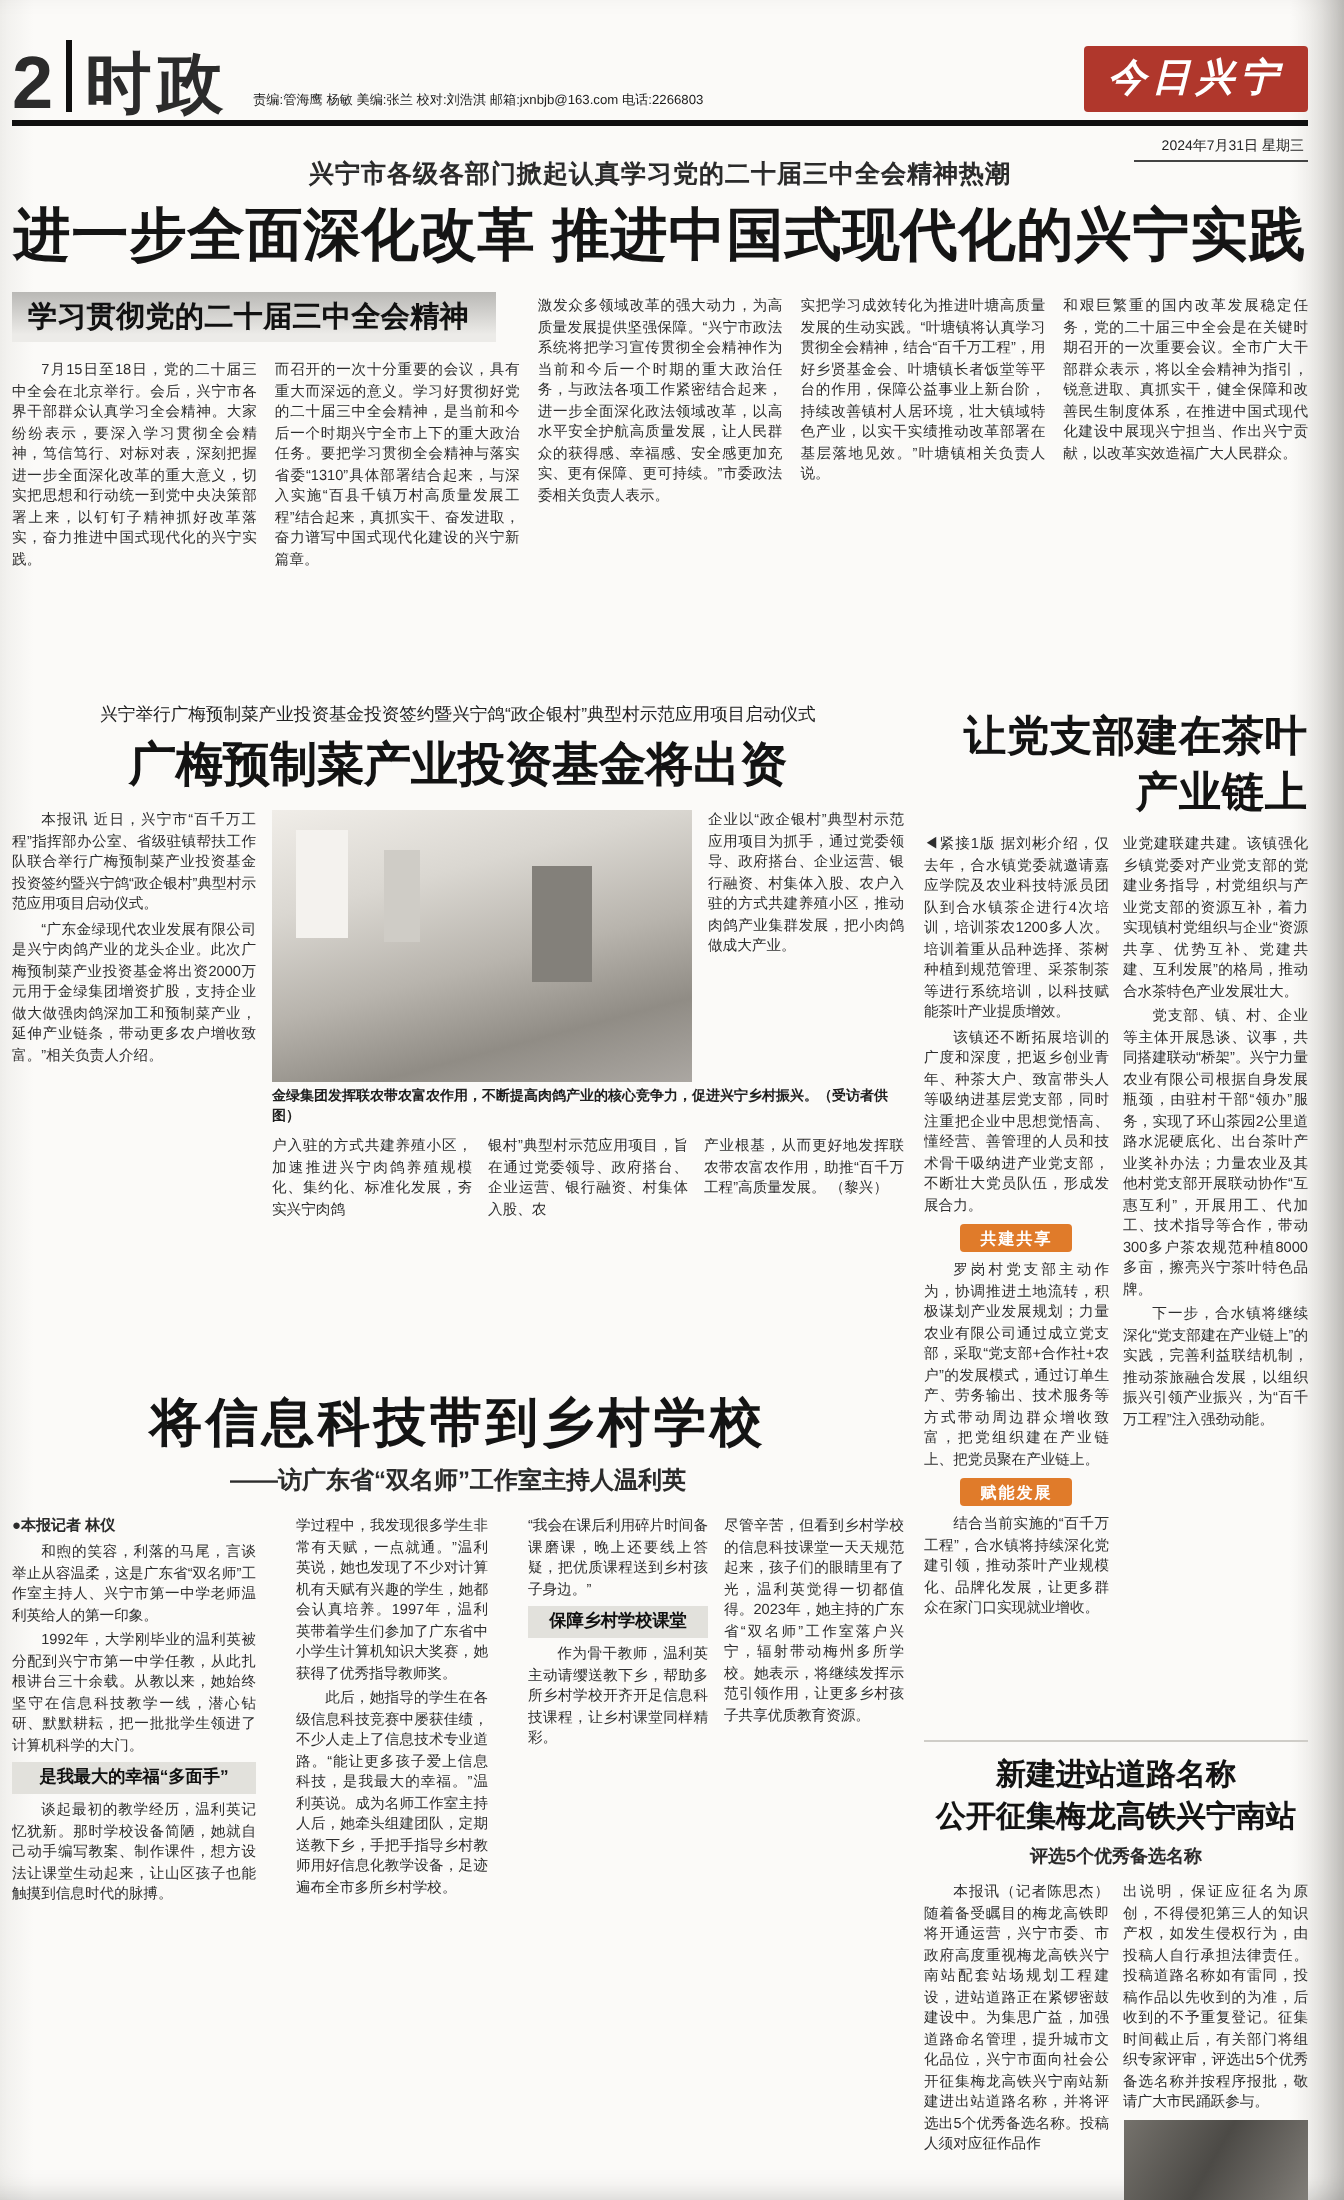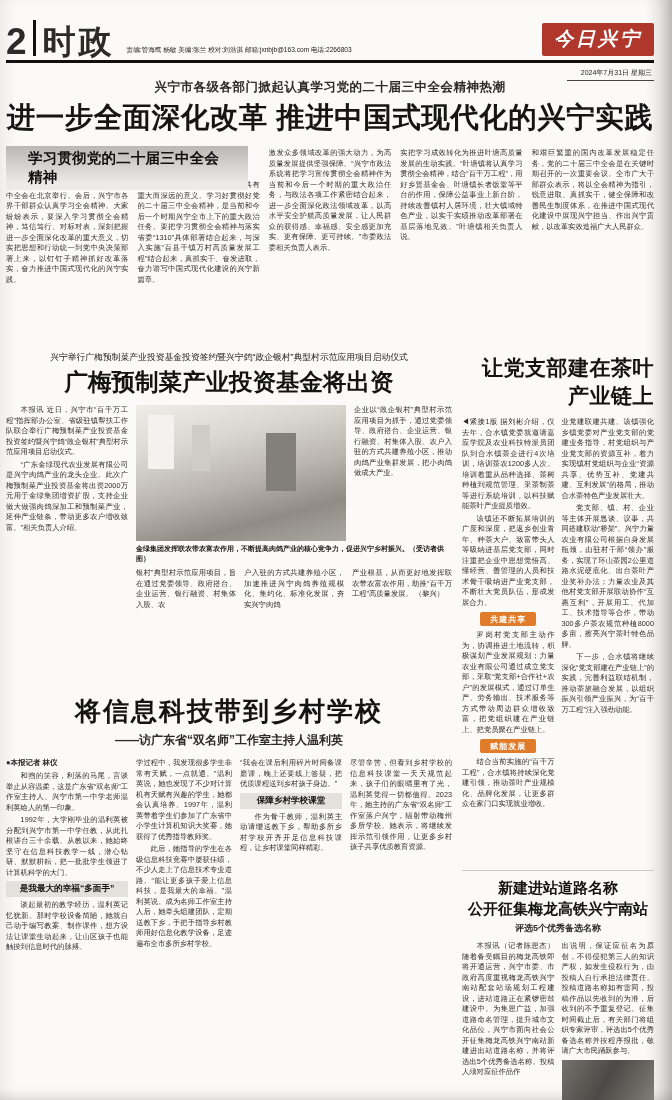--- a/index.html
+++ b/index.html
@@ -26,21 +26,21 @@
   p.b{font-size:7.3px;line-height:1.44;text-align:justify;text-indent:2em;margin:0 0 2px;color:#2e2e2e}
   p.b.noind{text-indent:0}
   
   .top-story{height:266px;overflow:hidden;margin-top:16px}
   .kicker{text-align:center;font-size:12.5px;font-weight:bold;letter-spacing:.5px;margin:0 0 3px}
   .headline1{text-align:center;font-size:28.5px;font-weight:900;letter-spacing:.5px;margin:0 0 11px;color:#151515}
   .cols5{display:flex;gap:9px;position:relative}
   .cols5 .col{flex:1;min-width:0}
   .study-label{position:absolute;left:0;top:-2px;width:242px;box-sizing:border-box;
       background:linear-gradient(180deg,#b9b8b5,#ecebe8 85%);
-      font-size:14.5px;font-weight:900;padding:3px 22px;letter-spacing:.2px;color:#111}
+      font-size:14.5px;font-weight:900;padding:3px 8px;letter-spacing:.2px;color:#111}
   .padlab{padding-top:32px}
   
   .main{display:flex;gap:10px;margin-top:7px}
   .left-region{flex:1;min-width:0}
   .right-region{width:192px;flex:none}
   
   .fund{height:330px;overflow:hidden}
   .kicker2{text-align:center;font-size:8.8px;color:#222;margin:0 0 2px}
   .headline2{text-align:center;font-size:23.5px;font-weight:900;line-height:1.38;color:#131313;margin-bottom:7px}
   .fund-grid{display:flex;gap:8px}
@@ -52,21 +52,21 @@
   .photo-factory::before{content:"";position:absolute;left:12px;top:10px;width:26px;height:54px;
       background:#f4f2ee;box-shadow:40px 6px 0 -4px #cfccc6,120px 20px 0 2px #83807a}
   .fund-side{flex:1;min-width:0}
   .caption{font-size:7px;font-weight:bold;color:#1e1e1e;margin:3px 0 4px;line-height:1.4}
   .fund-bottom{display:flex;gap:8px}
   .fund-bottom .col{flex:1;min-width:0}
   
   .teacher{height:414px;overflow:hidden;margin-top:4px}
   .headline3{text-align:center;font-size:26px;font-weight:900;letter-spacing:2px;margin:8px 0 3px;color:#141414}
   .subtitle3{text-align:center;font-size:12px;font-weight:bold;margin:0 0 9px}
-  .t-grid{display:flex;gap:8px}
+  .t-grid{display:flex;gap:20px}
   .t-c1{width:122px;flex:none}
   .t-c2{width:96px;flex:none}
   .t-right{flex:1;min-width:0;display:flex;flex-direction:row}
   .photo-class{height:150px;position:relative;margin-bottom:4px;overflow:hidden;
       background:linear-gradient(100deg,#b9b6b0 0%,#d8d5cf 30%,#edebe6 58%,#cfccc6 100%)}
   .photo-class::before{content:"";position:absolute;left:18px;top:22px;width:96px;height:74px;
       background:#f6f5f2;border:3px solid #6b6862}
   .photo-class::after{content:"";position:absolute;left:0;top:0;right:0;height:12px;background:#57544f}
   .t-right-cols{display:flex;gap:8px;flex:1}
   .t-c3,.t-c4{flex:1;min-width:0}
@@ -143,24 +143,24 @@
           <div class="fund-right">
             <div class="fund-toprow">
               <div class="photo-factory"></div>
               <div class="fund-side">
                 <p class="b noind">企业以“政企银村”典型村示范应用项目为抓手，通过党委领导、政府搭台、企业运营、银行融资、村集体入股、农户入驻的方式共建养殖小区，推动肉鸽产业集群发展，把小肉鸽做成大产业。</p>
               </div>
             </div>
             <div class="caption">金绿集团发挥联农带农富农作用，不断提高肉鸽产业的核心竞争力，促进兴宁乡村振兴。（受访者供图）</div>
             <div class="fund-bottom">
               <div class="col">
+                <p class="b noind">户入驻的方式共建养殖小区，加速推进兴宁肉鸽养殖规模化、集约化、标准化发展，夯实兴宁肉鸽</p>
+              </div>
+              <div class="col">
                 <p class="b noind">银村”典型村示范应用项目，旨在通过党委领导、政府搭台、企业运营、银行融资、村集体入股、农</p>
-              </div>
-              <div class="col">
-                <p class="b noind">户入驻的方式共建养殖小区，加速推进兴宁肉鸽养殖规模化、集约化、标准化发展，夯实兴宁肉鸽</p>
               </div>
               <div class="col">
                 <p class="b noind">产业根基，从而更好地发挥联农带农富农作用，助推“百千万工程”高质量发展。 （黎兴）</p>
               </div>
             </div>
           </div>
         </div>
       </div>
 
       <div class="teacher">

